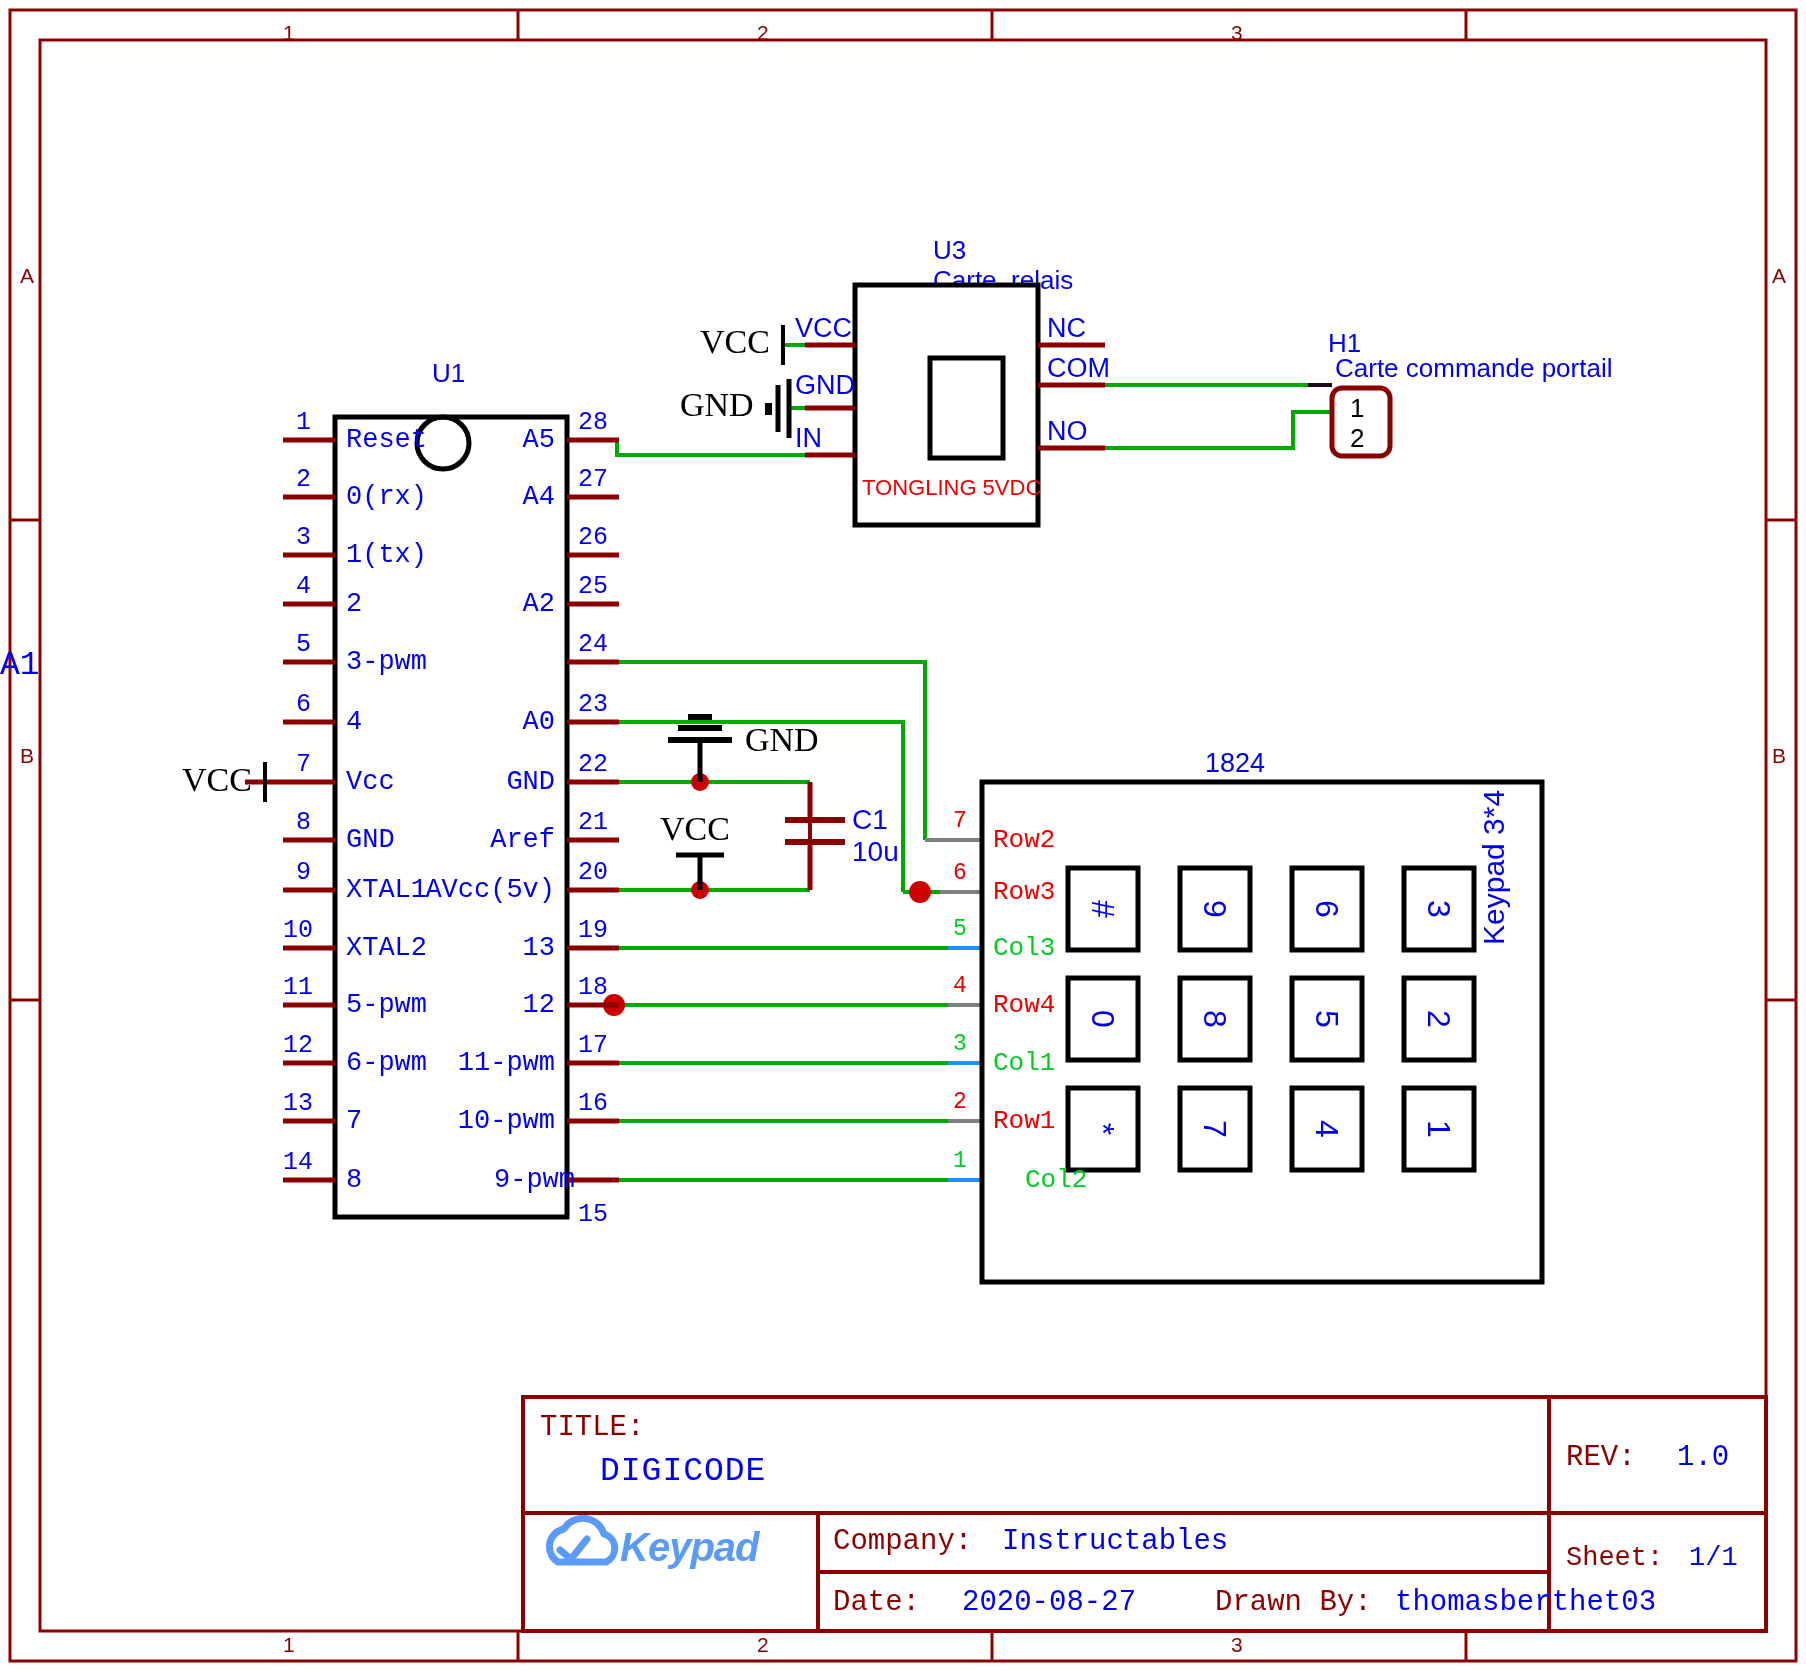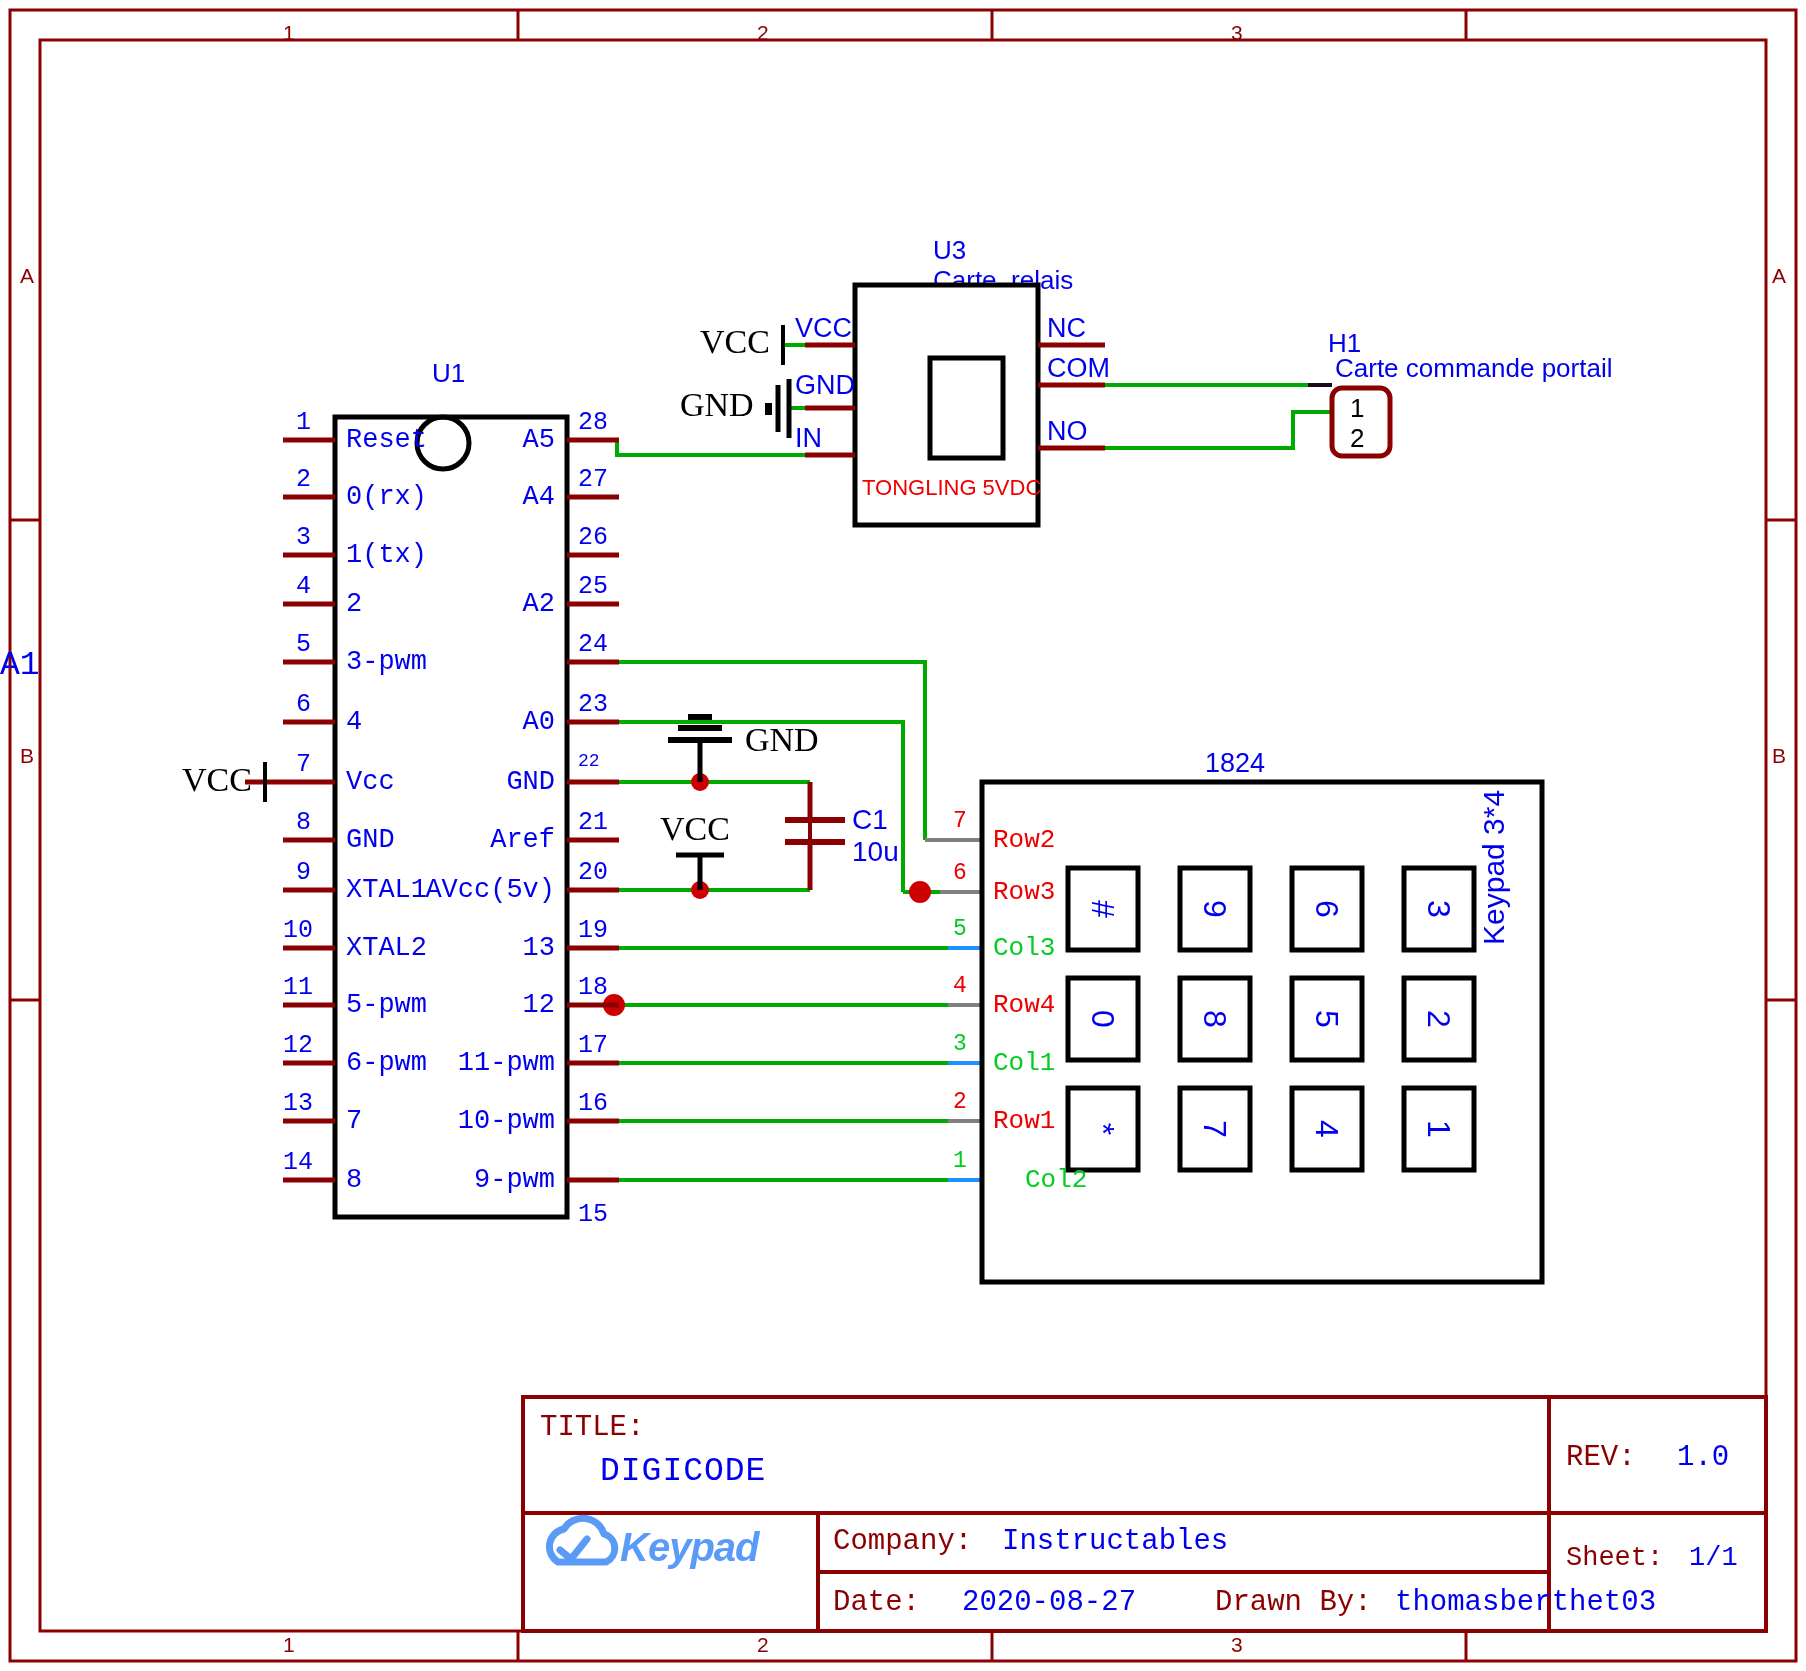--- a/index.html
+++ b/index.html
@@ -163,42 +163,42 @@
   <div class="txt blue mono" style="left:346px;top:1050px;font-size:27px;">6-pwm</div>
   <div class="txt blue mono" style="left:346px;top:1108px;font-size:27px;">7</div>
   <div class="txt blue mono" style="left:346px;top:1167px;font-size:27px;">8</div>
 
   <div class="txt blue mono" style="left:578px;top:410px;font-size:25px;">28</div>
   <div class="txt blue mono" style="left:578px;top:467px;font-size:25px;">27</div>
   <div class="txt blue mono" style="left:578px;top:525px;font-size:25px;">26</div>
   <div class="txt blue mono" style="left:578px;top:574px;font-size:25px;">25</div>
   <div class="txt blue mono" style="left:578px;top:632px;font-size:25px;">24</div>
   <div class="txt blue mono" style="left:578px;top:692px;font-size:25px;">23</div>
-  <div class="txt blue mono" style="left:578px;top:752px;font-size:18px;font-family:Liberation Mono, monospace;">22</div>
+  <div class="txt blue mono" style="left:578px;top:752px;font-size:25px;font-family:Liberation Mono, monospace;">22</div>
   <div class="txt blue mono" style="left:578px;top:810px;font-size:25px;">21</div>
   <div class="txt blue mono" style="left:578px;top:860px;font-size:25px;">20</div>
   <div class="txt blue mono" style="left:578px;top:918px;font-size:25px;">19</div>
   <div class="txt blue mono" style="left:578px;top:975px;font-size:25px;">18</div>
   <div class="txt blue mono" style="left:578px;top:1033px;font-size:25px;">17</div>
   <div class="txt blue mono" style="left:578px;top:1091px;font-size:25px;">16</div>
   <div class="txt blue mono" style="left:578px;top:1202px;font-size:25px;">15</div>
 
   <div class="txt blue mono" style="left:0;top:427px;width:555px;text-align:right;font-size:27px;">A5</div>
   <div class="txt blue mono" style="left:0;top:484px;width:555px;text-align:right;font-size:27px;">A4</div>
   <div class="txt blue mono" style="left:0;top:591px;width:555px;text-align:right;font-size:27px;">A2</div>
   <div class="txt blue mono" style="left:0;top:649px;width:555px;text-align:left;font-size:33px;">A1</div>
   <div class="txt blue mono" style="left:0;top:709px;width:555px;text-align:right;font-size:27px;">A0</div>
   <div class="txt blue mono" style="left:0;top:769px;width:555px;text-align:right;font-size:27px;">GND</div>
   <div class="txt blue mono" style="left:0;top:827px;width:555px;text-align:right;font-size:27px;">Aref</div>
   <div class="txt blue mono" style="left:0;top:877px;width:555px;text-align:right;font-size:27px;">AVcc(5v)</div>
   <div class="txt blue mono" style="left:0;top:935px;width:555px;text-align:right;font-size:27px;">13</div>
   <div class="txt blue mono" style="left:0;top:992px;width:555px;text-align:right;font-size:27px;">12</div>
   <div class="txt blue mono" style="left:0;top:1050px;width:555px;text-align:right;font-size:27px;">11-pwm</div>
   <div class="txt blue mono" style="left:0;top:1108px;width:555px;text-align:right;font-size:27px;">10-pwm</div>
-  <div class="txt blue mono" style="left:0;top:1167px;width:555px;text-align:right;font-size:27px;">9-pwm</div>
+  <div class="txt blue mono" style="left:0;top:1167px;width:555px;text-align:right;font-size:27px;padding-left:20px;">9-pwm</div>
 
   <div class="txt black serif" style="left:182px;top:763px;font-size:34px;">VCC</div>
   <svg width="1806" height="1671">
     <line x1="265" y1="762" x2="265" y2="802" stroke="#000" stroke-width="4"></line>
   </svg>
 
   <div class="txt blue" style="left:933px;top:237px;font-size:26px;">U3</div>
   <div class="txt blue" style="left:933px;top:267px;font-size:26px;">Carte_relais</div>
   <svg width="1806" height="1671">
     <rect x="855" y="285" width="183" height="240" fill="#ffffff" stroke="#000" stroke-width="5"></rect>

